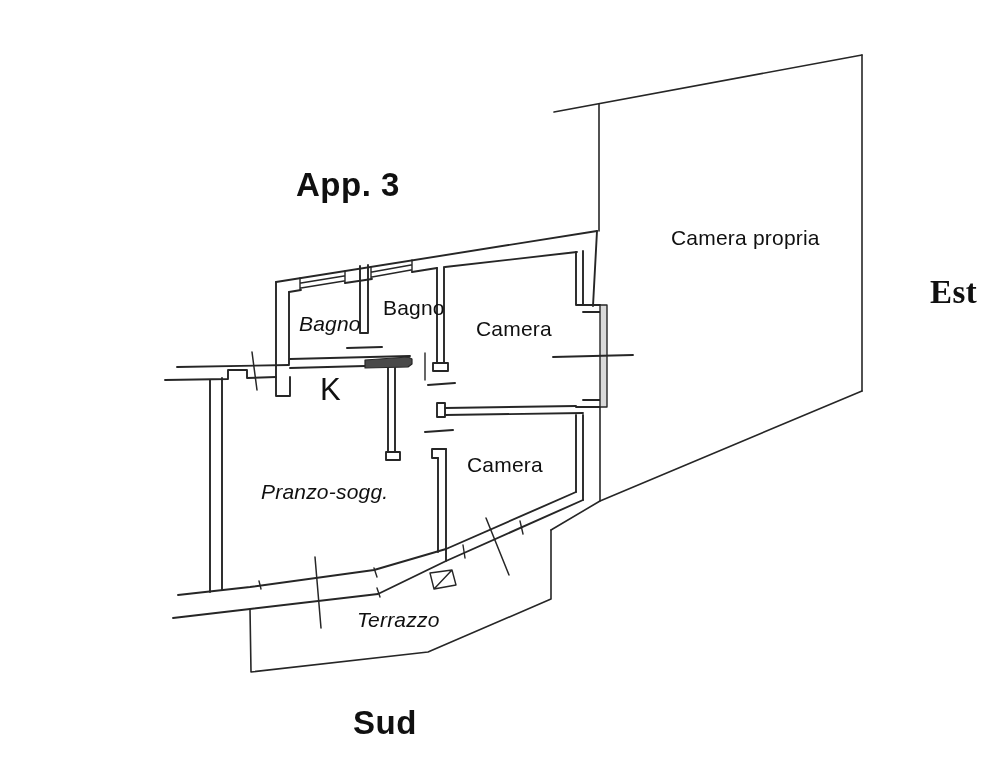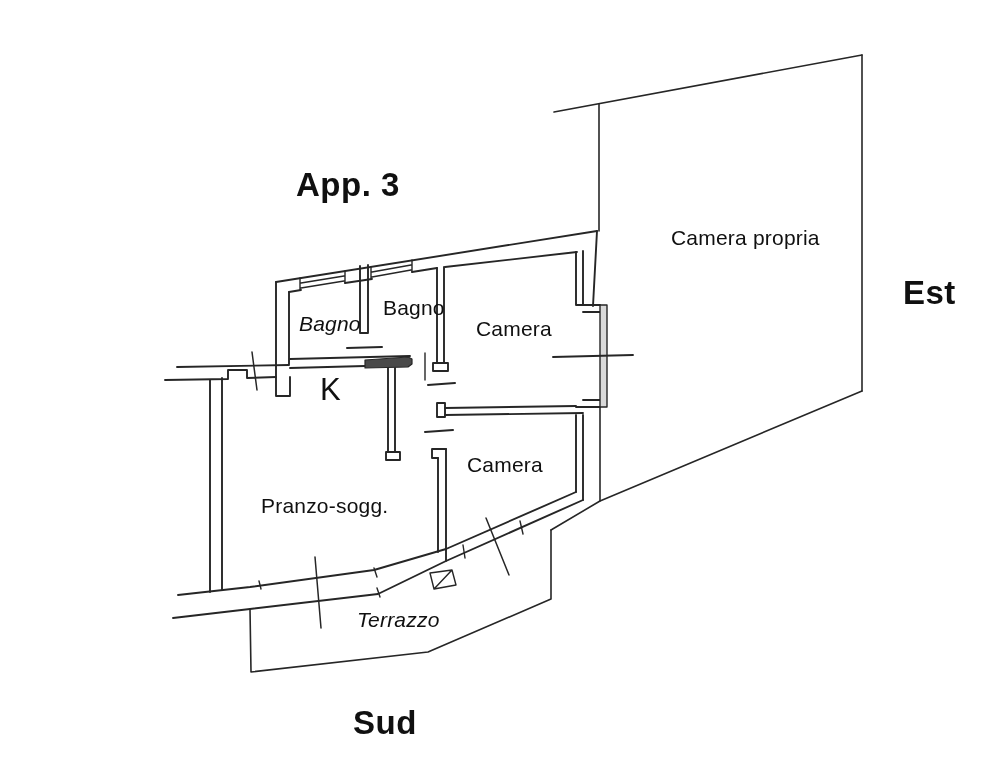--- a/index.html
+++ b/index.html
@@ -115,33 +115,33 @@
 
     <g stroke-width="1.5">
       <path d="M252,352 L257,390"></path>
       <path d="M315,557 L321,628"></path>
       <path d="M486,518 L509,575"></path>
     </g>
   </svg>
 
   <div class="lbl big" style="left:296px;top:166px;">App. 3</div>
 
-  <div class="lbl big" style="left:903px;top:274px;">Est</div>
+  <div class="lbl big" style="left:930px;top:274px;font-family:Liberation Serif, serif;">Est</div>
 
   <div class="lbl big" style="left:353px;top:704px;">Sud</div>
 
   <div class="lbl" style="left:299px;top:312px;font-style:italic;">Bagno</div>
 
   <div class="lbl" style="left:383px;top:296px;">Bagno</div>
 
   <div class="lbl" style="left:476px;top:317px;">Camera</div>
 
   <div class="lbl k" style="left:320px;top:372px;">K</div>
 
-  <div class="lbl" style="left:261px;top:494px;">Pranzo-sogg.</div>
+  <div class="lbl" style="left:261px;top:480px;font-style:italic;">Pranzo-sogg.</div>
 
   <div class="lbl" style="left:467px;top:453px;">Camera</div>
 
   <div class="lbl" style="left:357px;top:608px;font-style:italic;">Terrazzo</div>
 
   <div class="lbl" style="left:671px;top:226px;">Camera propria</div>
 
 </div>
 
 </body></html>

